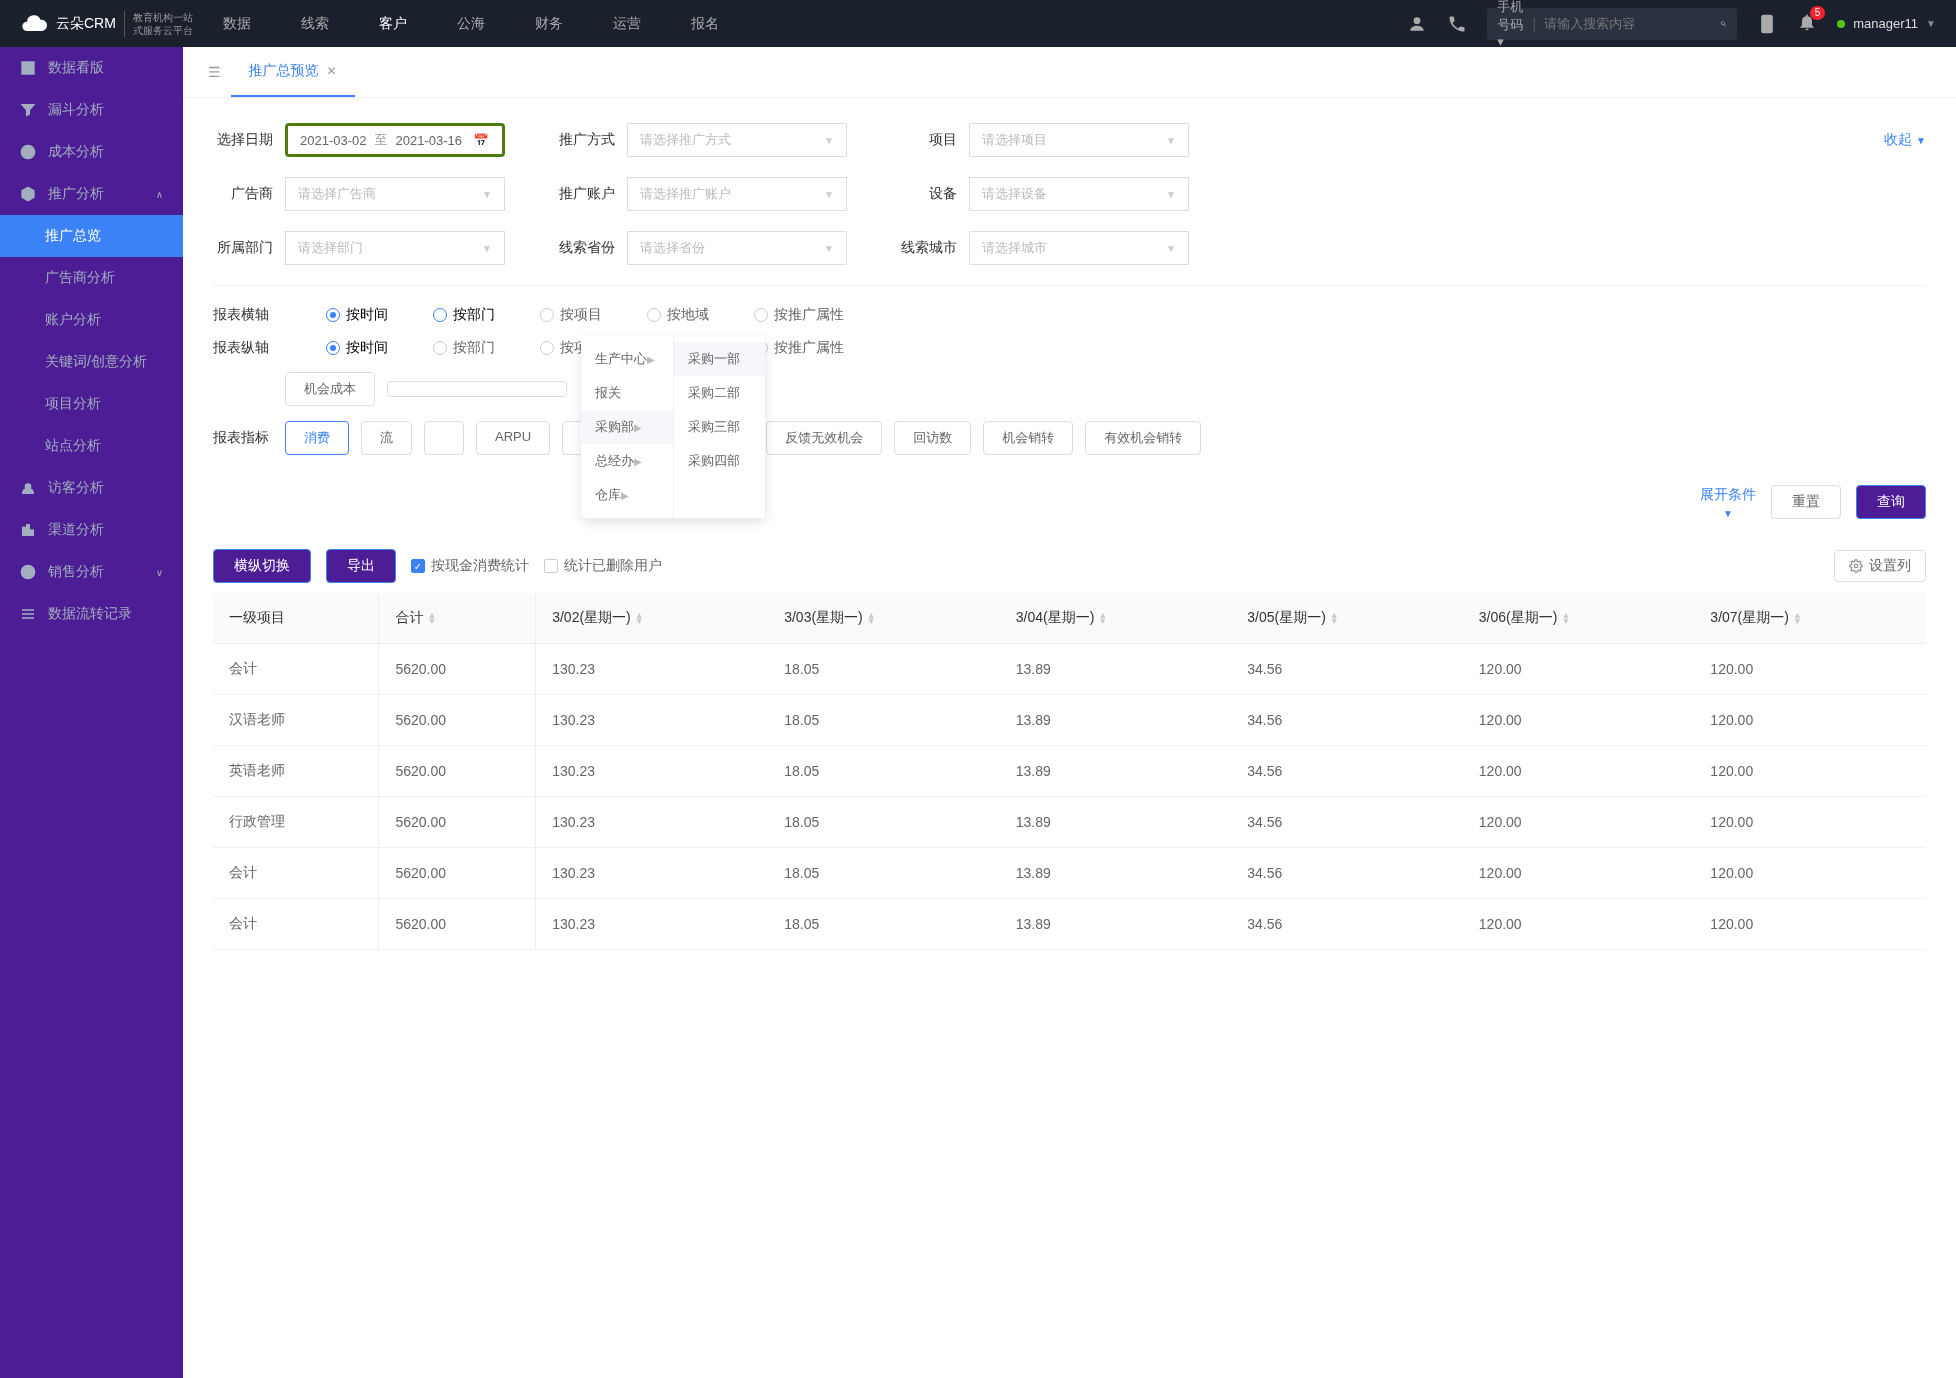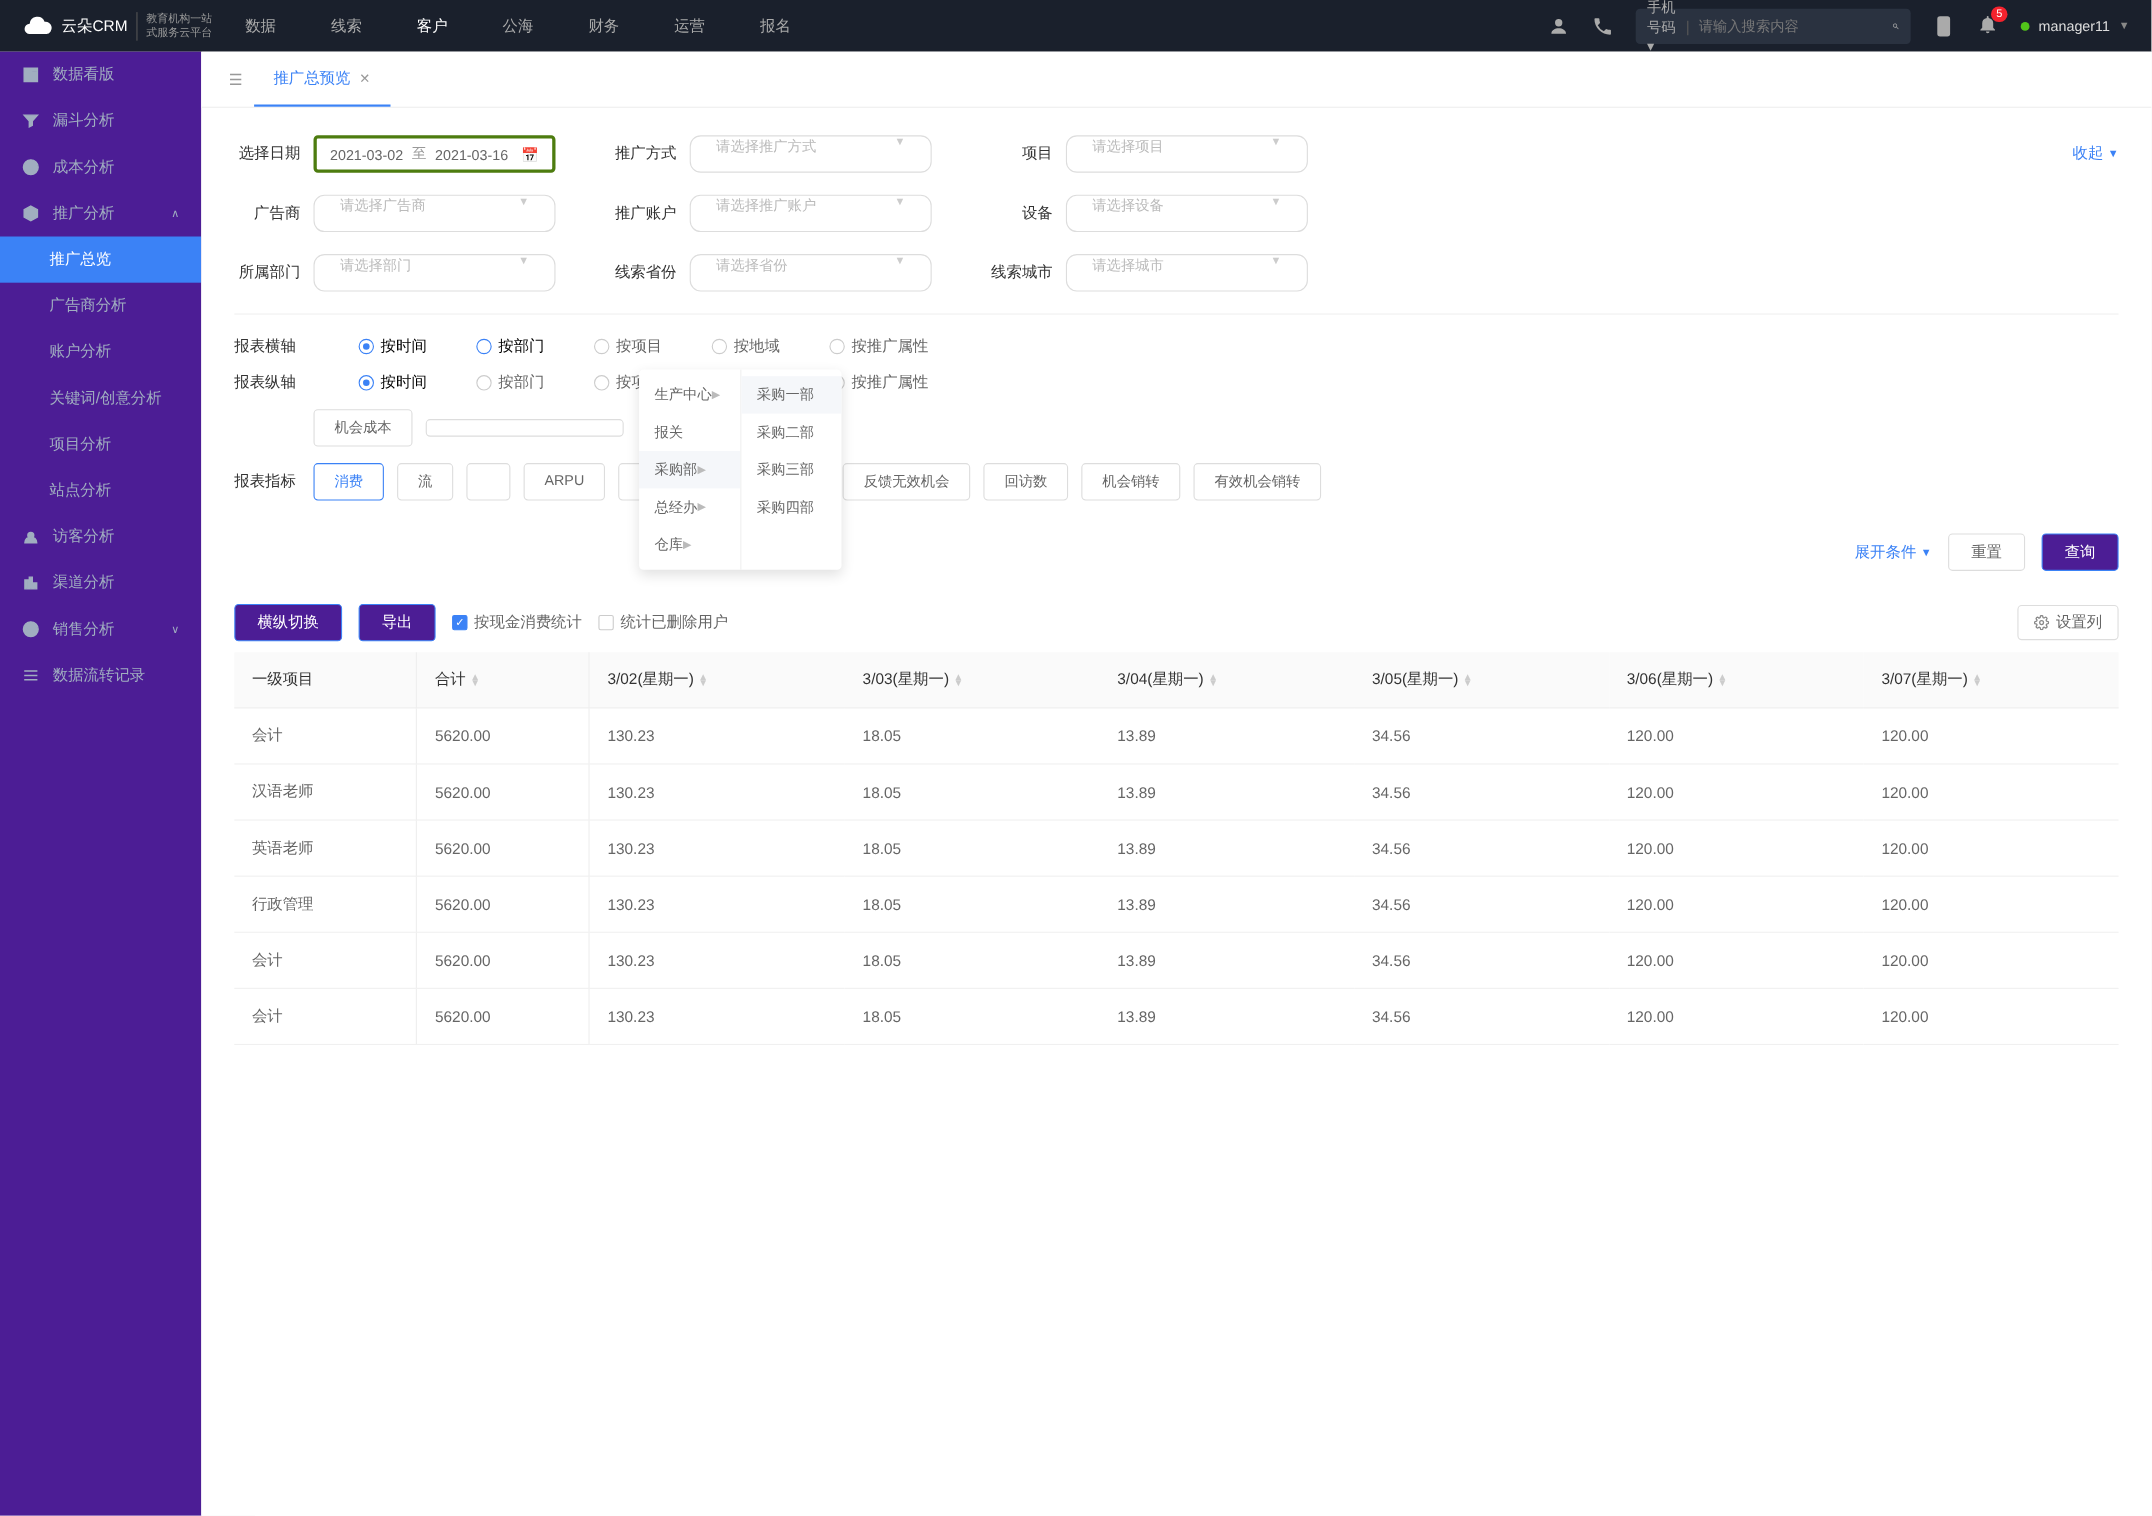--- a/index.html
+++ b/index.html
@@ -39,21 +39,21 @@
 .tab-toggle { padding: 15px 10px; color: #999; cursor: pointer; }
 .tab { padding: 15px 18px; font-size: 14px; color: #666; cursor: pointer; display: flex; align-items: center; gap: 8px; border-bottom: 2px solid transparent; }
 .tab.active { color: #3b82f6; border-bottom-color: #3b82f6; }
 .tab-close { color: #999; font-size: 12px; }
 
 .content { padding: 25px 30px; flex: 1; }
 .filters { background: #fff; }
 .filter-row { display: flex; align-items: center; gap: 50px; margin-bottom: 20px; }
 .filter-item { display: flex; align-items: center; gap: 12px; }
 .filter-label { width: 60px; text-align: right; color: #333; font-size: 14px; }
-.filter-select { border: 1px solid #ddd; border-radius: 10px; height: 34px; padding: 0 23px; min-width: 220px; display: flex; justify-content: space-between; color: #bbb; font-size: 13px; cursor: pointer; }
+.filter-select { border: 1px solid #ddd; border-radius: 0; height: 34px; padding: 0 12px; min-width: 220px; display: flex; align-items: center; justify-content: space-between; color: #bbb; font-size: 13px; cursor: pointer; }
 .filter-select .arrow { color: #ccc; font-size: 10px; }
 .date-input { border: 3px solid #4d7c0f; border-radius: 4px; height: 34px; padding: 0 12px; min-width: 220px; display: flex; align-items: center; color: #666; font-size: 13px; }
 .date-sep { margin: 0 8px; color: #999; }
 .collapse-link { color: #3b82f6; cursor: pointer; margin-left: auto; font-size: 14px; display: flex; align-items: center; gap: 4px; }
 
 .divider { height: 1px; background: #f0f0f0; margin: 20px 0; }
 
 .radio-row { display: flex; align-items: center; gap: 53px; margin-bottom: 15px; position: relative; }
 .radio-label { width: 60px; color: #333; }
 .radio-opt { display: flex; align-items: center; gap: 6px; cursor: pointer; color: #666; }
@@ -68,21 +68,21 @@
 .dropdown-item { padding: 8px 14px; font-size: 13px; color: #666; cursor: pointer; display: flex; align-items: center; }
 .dropdown-item:hover, .dropdown-item.hover { background: #f5f7fa; }
 .dropdown-arrow { font-size: 10px; color: #bbb; }
 
 .tag-row { display: flex; align-items: center; gap: 12px; margin-bottom: 15px; flex-wrap: wrap; }
 .tag-label { width: 60px; color: #333; }
 .tag { border: 1px solid #ddd; border-radius: 4px; padding: 7px 18px; font-size: 13px; color: #666; cursor: pointer; }
 .tag.active { border-color: #3b82f6; color: #3b82f6; }
 
 .action-row { display: flex; align-items: center; justify-content: flex-end; gap: 15px; margin-top: 30px; }
-.link-btn { color: #3b82f6; cursor: pointer; display: flex; align-items: center; gap: 4px; }
+.link-btn { color: #3b82f6; cursor: pointer; display: flex; align-items: center; gap: 4px; flex-direction: column; }
 .btn { border: 1px solid #ddd; border-radius: 4px; padding: 7px 20px; cursor: pointer; background: #fff; color: #666; font-size: 14px; }
 .btn.primary { background: #4c1d95; border-color: #3b82f6; color: #fff; }
 
 .toolbar { display: flex; align-items: center; gap: 15px; margin-top: 30px; margin-bottom: 10px; }
 .checkbox { display: flex; align-items: center; gap: 6px; cursor: pointer; color: #666; font-size: 14px; }
 .cb { width: 14px; height: 14px; border: 1px solid #ccc; border-radius: 2px; display: flex; align-items: center; justify-content: center; }
 .cb.checked { background: #3b82f6; border-color: #3b82f6; }
 .cb.checked::after { content: '✓'; color: #fff; font-size: 10px; }
 .set-cols { margin-left: auto; border: 1px solid #ddd; border-radius: 4px; padding: 6px 14px; display: flex; align-items: center; gap: 6px; cursor: pointer; color: #666; }
 

